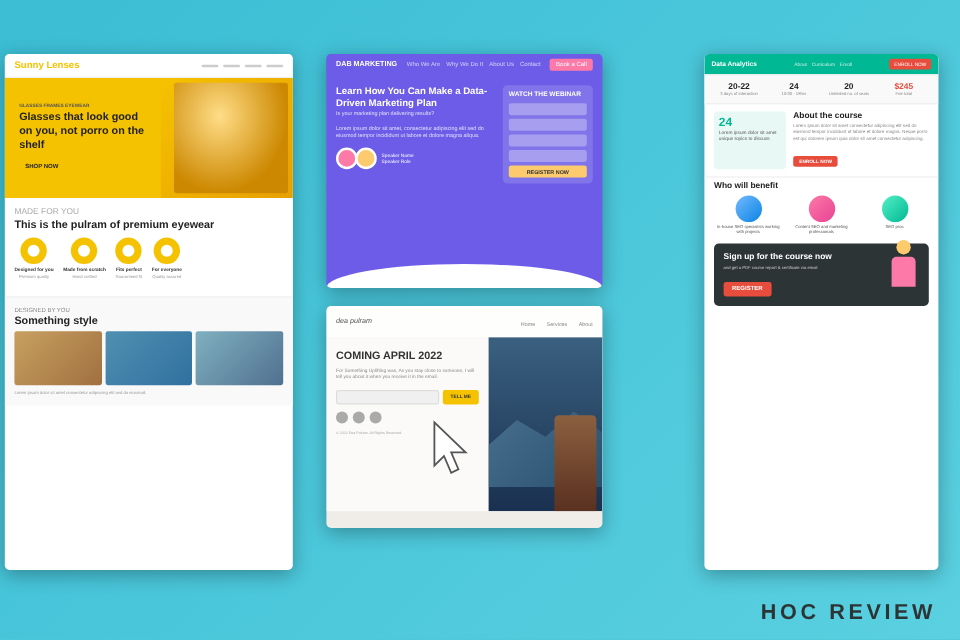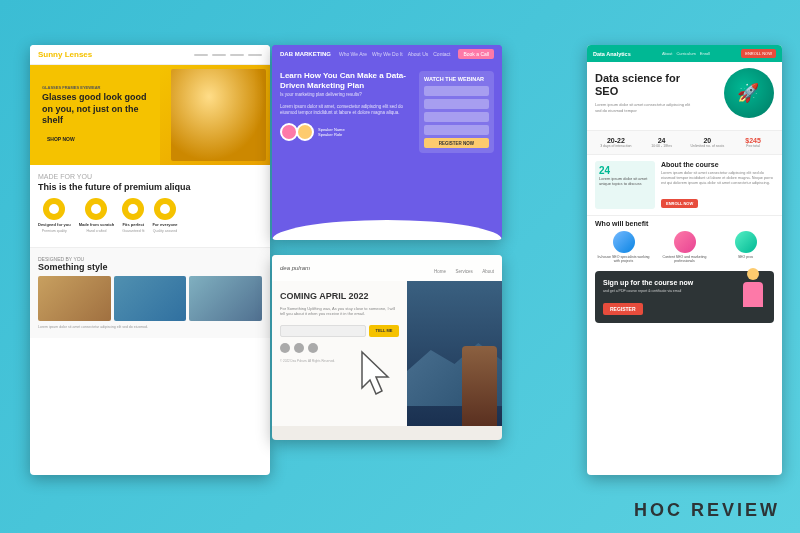--- a/index.html
+++ b/index.html
@@ -15,21 +15,21 @@
     
     .bg {
       position: absolute;
       inset: 0;
       background: linear-gradient(135deg, #3bbdd4 0%, #5ad0e0 100%);
     }
 
     
     .preview-left {
       position: absolute;
-      left: 30px;
+      left: 4px;
       top: 45px;
       width: 240px;
       height: 430px;
       background: #fff;
       border-radius: 4px;
       overflow: hidden;
       box-shadow: 0 4px 16px rgba(0,0,0,0.3);
     }
 
     .sl-header {
@@ -655,31 +655,31 @@
     <div class="sl-nav">
       <span></span>
       <span></span>
       <span></span>
       <span></span>
     </div>
   </div>
   <div class="sl-hero">
     <div style="z-index:2; padding:4px;">
       <div style="font-size:4px;color:#555;font-weight:700;margin-bottom:2px;">GLASSES FRAMES EYEWEAR</div>
-      <div class="sl-hero-text">Glasses good look good on you, not just on the shelf</div>
+      <div class="sl-hero-text">Glasses that look good on you, not porro on the shelf</div>
       <div class="sl-btn">SHOP NOW</div>
     </div>
     <div class="sl-hero-img">
       <div class="sl-hero-img-person"></div>
     </div>
   </div>
 
   <div class="sl-section1">
     <div class="sl-section1-title">MADE FOR YOU</div>
-    <div class="sl-section1-h">This is the future of premium aliqua</div>
+    <div class="sl-section1-h">This is the pulram of premium eyewear</div>
     <div class="sl-icons-row">
       <div class="sl-icon-item">
         <div class="sl-icon-circle">
             <div class="sl-icon-inner"></div>
           </div>
         <div class="sl-icon-label">Designed for you</div>
         <div class="sl-icon-desc">Premium quality</div>
       </div>
       <div class="sl-icon-item">
         <div class="sl-icon-circle">
@@ -798,29 +798,20 @@
   <div class="ds-header">
     <span class="ds-logo">Data Analytics</span>
     <div class="ds-nav">
       <span>About</span>
       <span>Curriculum</span>
       <span>Enroll</span>
     </div>
     <div class="ds-btn-header">ENROLL NOW</div>
   </div>
 
-  <div class="ds-hero">
-    <div style="width:55%;z-index:2;">
-      <div class="ds-hero-h">Data science for SEO</div>
-      <div class="ds-hero-p">Lorem ipsum dolor sit amet consectetur adipiscing elit sed do eiusmod tempor</div>
-    </div>
-    <div class="ds-rocket">
-      <span class="ds-rocket-inner">🚀</span>
-    </div>
-  </div>
 
   <div class="ds-stats">
     <div class="ds-stat">
       <span class="ds-stat-val">20-22</span>
       <span class="ds-stat-label">3 days of interaction</span>
     </div>
     <div class="ds-stat">
       <span class="ds-stat-val">24</span>
       <span class="ds-stat-label">10:00 - 18hrs</span>
     </div>

